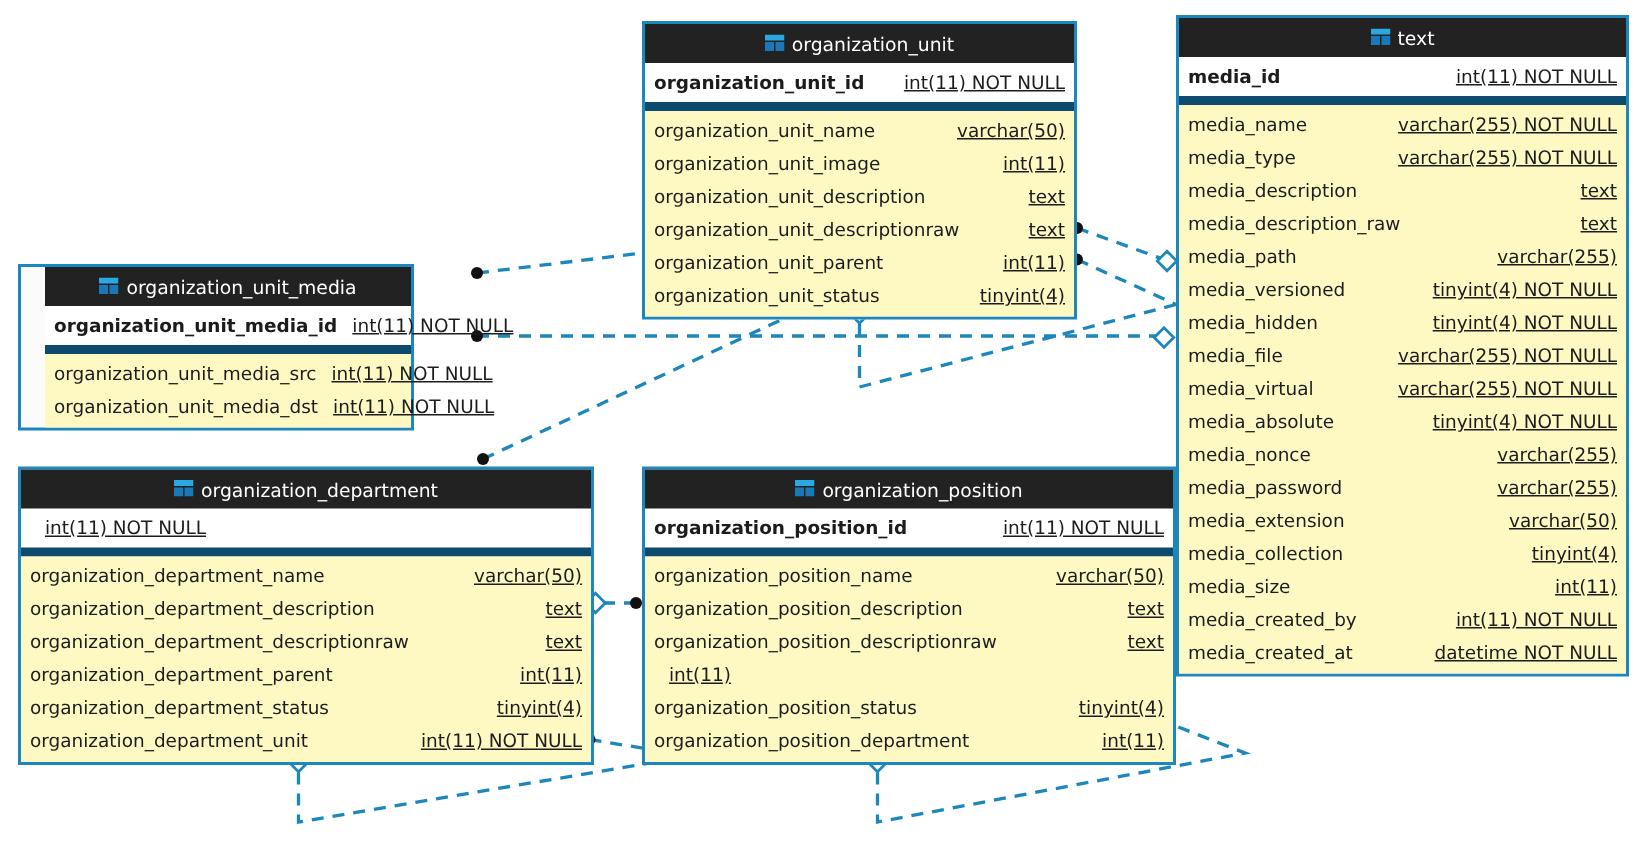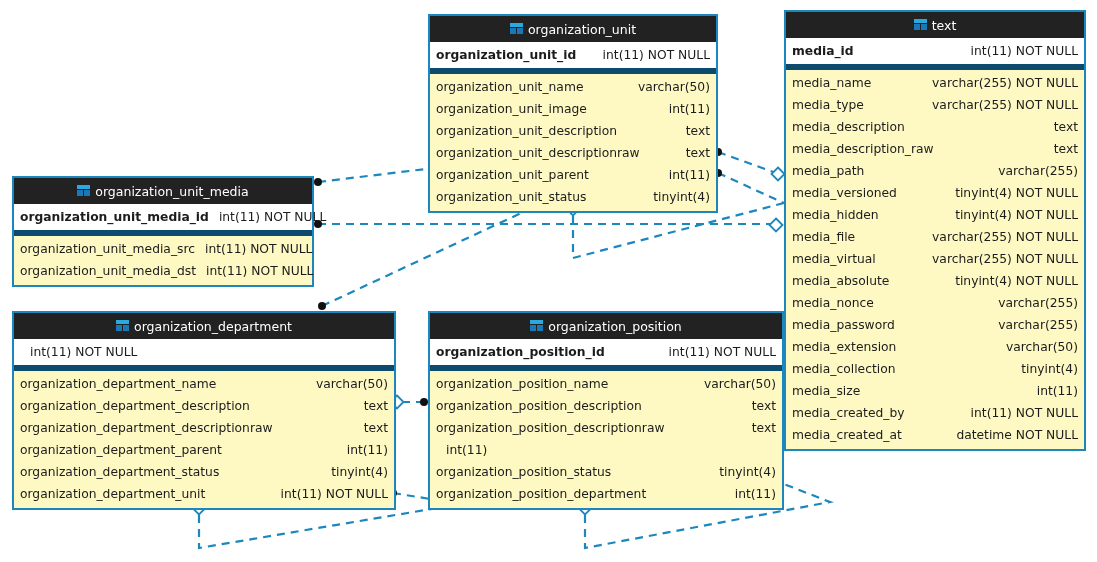--- a/index.html
+++ b/index.html
@@ -73,21 +73,21 @@
     white-space: nowrap;
   }
   .pk-row .row {
     height: 26px;
     font-weight: bold;
   }
   .pk-row .rtype {
     font-weight: normal;
   }
   .rname { text-align: left; }
-  .rtype { text-align: right; color: #1c1c1c; padding-left: 10px; }
+  .rtype { text-align: right; color: #1c1c1c; padding-left: 10px; text-decoration: underline; }
   .body-rows { background: #fef9c3; padding: 2px 0 3px 0; }
 </style>
 </head>
 <body>
 
 <div id="canvas">
   <svg id="links" width="1097" height="562" viewBox="0 0 1097 562">
       <g>
         <polyline points="318,182 600,148" fill="none" stroke="#1b87bd" stroke-width="2.2" stroke-dasharray="8,6"></polyline>
         <circle cx="318" cy="182" r="4" fill="#111111"></circle>
@@ -250,21 +250,21 @@
         <div class="row">
           <span class="rname">media_created_by</span>
           <span class="rtype">int(11) NOT NULL</span>
         </div>
         <div class="row">
           <span class="rname">media_created_at</span>
           <span class="rtype">datetime NOT NULL</span>
         </div>
       </div>
     </div>
-    <div class="tbl" style="left: 12px; top: 176px; width: 302px;">
+    <div class="tbl" style="left: 12px; top: 176px; width: 264px; padding-left: 16px;">
       <div class="tbl-head"><span class="tbl-icon"><svg width="13" height="11" viewBox="0 0 13 11">
             <rect x="0" y="0" width="13" height="4" fill="#2aa8e0"></rect>
             <rect x="0" y="5" width="6" height="6" fill="#1878b8"></rect>
             <rect x="7" y="5" width="6" height="6" fill="#1878b8"></rect>
           </svg></span><span class="ttl">organization_unit_media</span></div>
       <div class="pk-row">
         <div class="row">
           <span class="rname">organization_unit_media_id</span>
           <span class="rtype">int(11) NOT NULL</span>
         </div>

